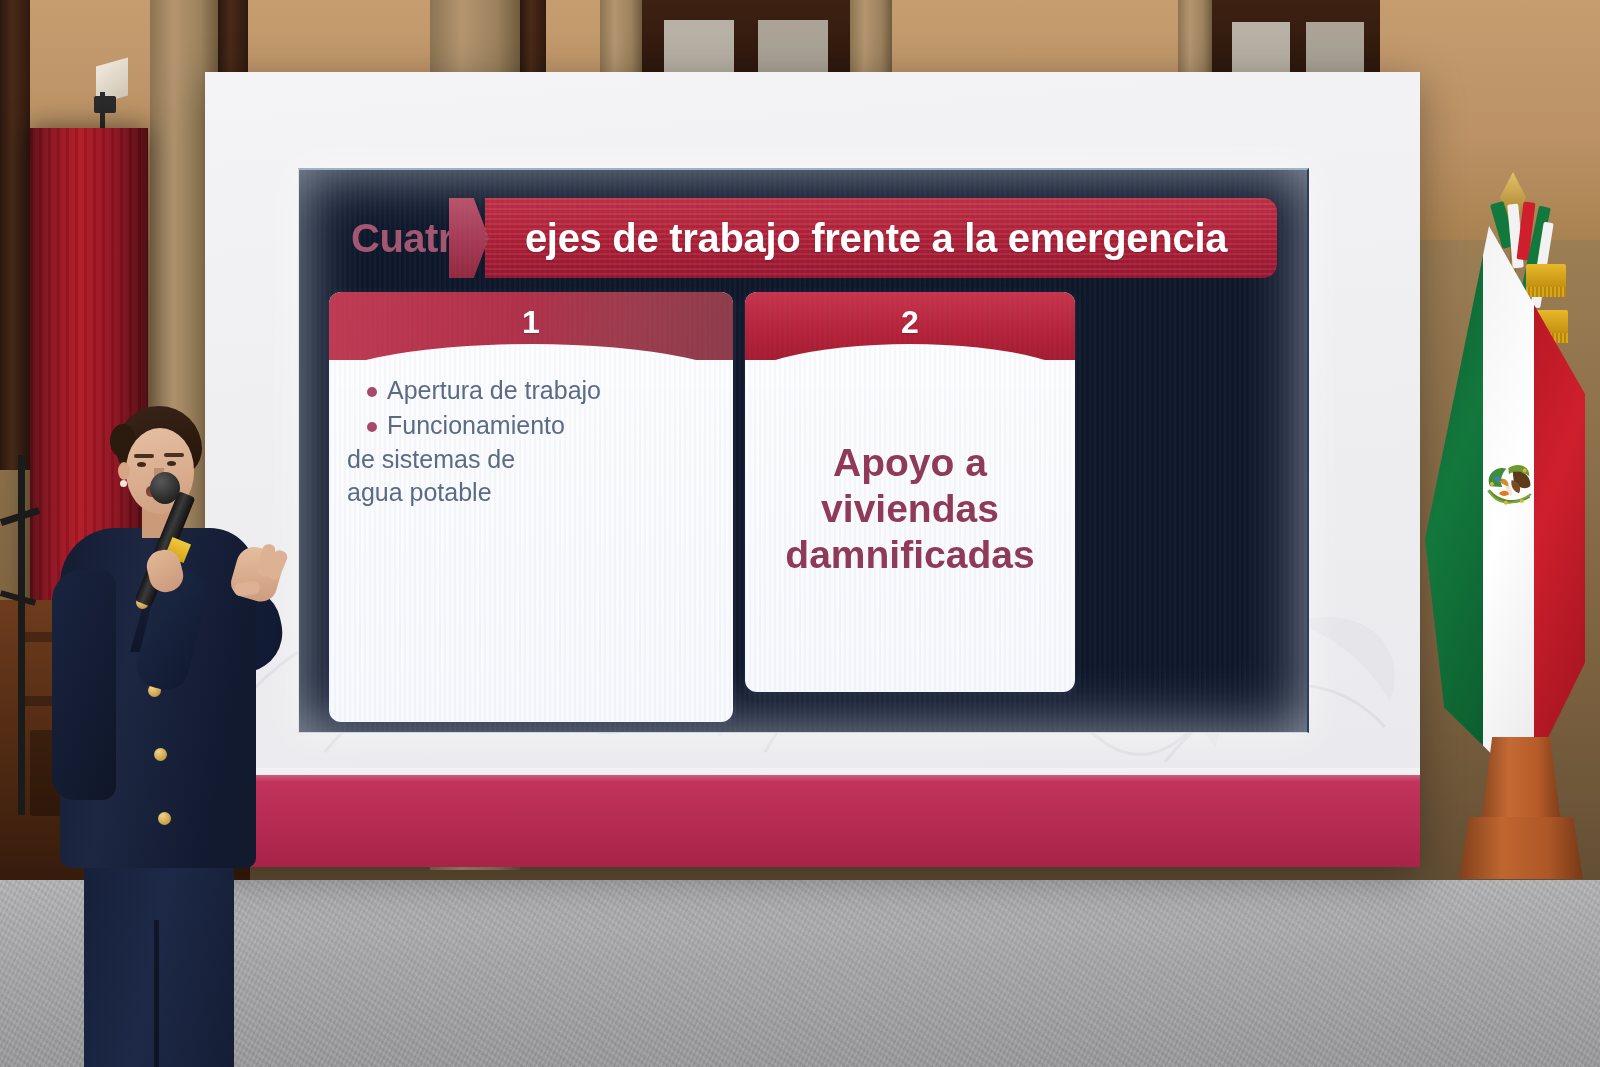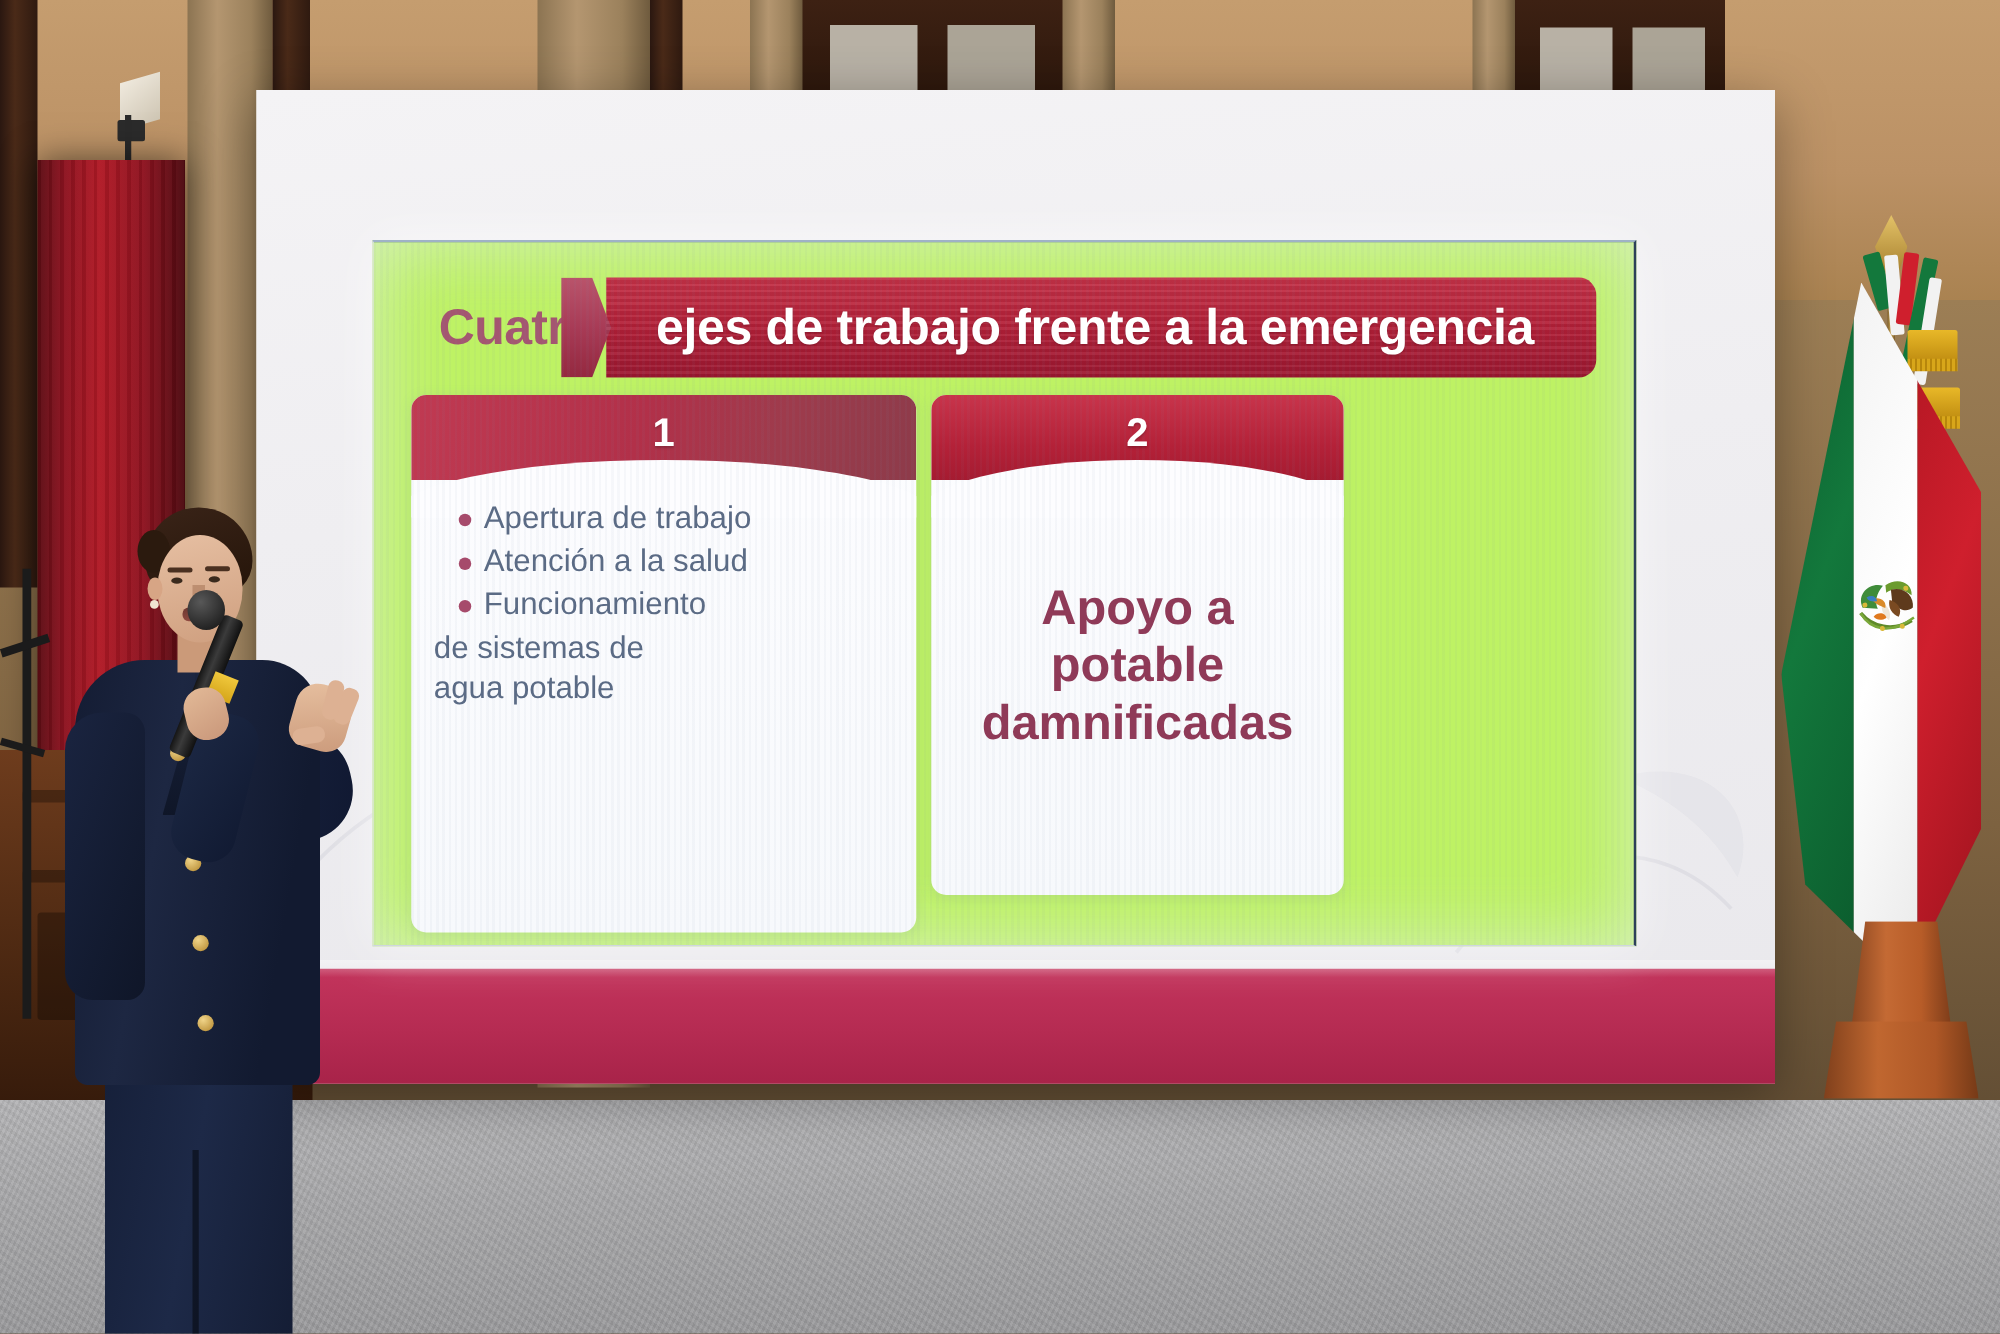--- a/index.html
+++ b/index.html
@@ -84,22 +84,22 @@
     position:absolute;left:0;bottom:0;width:100%;height:92px;
     background:linear-gradient(180deg,#c3345c 0%,#b52b52 55%,#a82349 100%);
   }
   .backdrop .band:before{
     content:"";position:absolute;left:0;top:-7px;width:100%;height:14px;
     background:linear-gradient(180deg,rgba(255,255,255,.4),rgba(255,255,255,0));
   }
 
   
   .screen{
-    position:absolute;left:298px;top:192px;width:1008px;height:562px;
-    background:#bef264;
+    position:absolute;left:298px;top:168px;width:1008px;height:562px;
+    background:#0f172a;
     border-top:2px solid #9fb2c6;
     border-right:2px solid #2c3f59;
     border-bottom:1px solid #cfd6de;
     border-left:1px solid #dfe3e9;
     box-shadow:0 0 38px rgba(255,255,255,.55), inset 0 0 60px rgba(230,238,250,.6);
     overflow:hidden;
   }
   .screen:after{
     content:"";position:absolute;inset:0;pointer-events:none;
     background:repeating-linear-gradient(90deg,rgba(120,140,170,.055) 0 2px,rgba(255,255,255,0) 2px 5px);
@@ -368,34 +368,33 @@
 
       <div class="cards">
 
         <div class="card c1">
           <div class="card-head">
             <span class="card-num">1</span>
           </div>
           <div class="card-body">
             <ul class="bullets">
               <li>Apertura de trabajo</li>
-              <li>Atención a la salud</li>
               <li>Funcionamiento</li>
             </ul>
             <p class="cont">de sistemas de</p>
             <p class="cont">agua potable</p>
           </div>
         </div>
 
         <div class="card c2">
           <div class="card-head">
             <span class="card-num">2</span>
           </div>
           <div class="card-body">
-            <div class="card-title">Apoyo a potable damnificadas</div>
+            <div class="card-title">Apoyo a viviendas damnificadas</div>
           </div>
         </div>
 
       </div>
     </div>
   </div>
 
   <div class="flagwrap">
     <div class="pole"></div>
     <div class="finial"></div>

